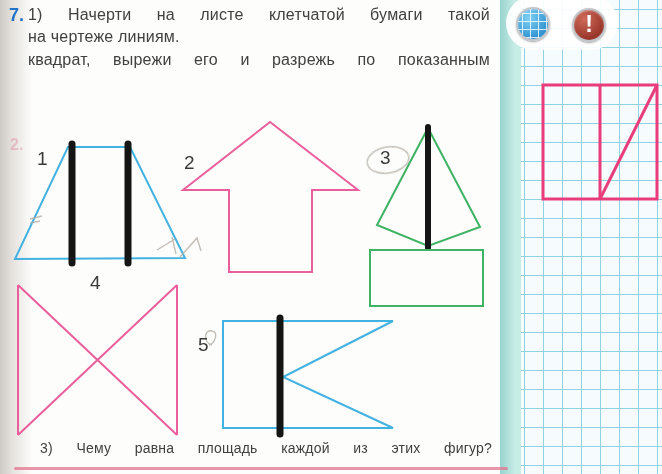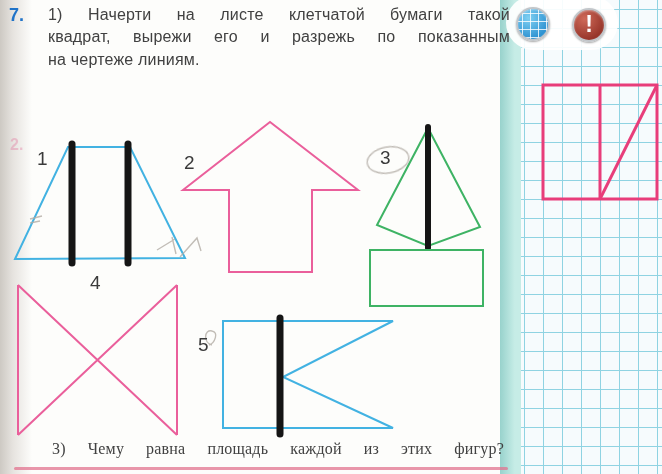--- a/index.html
+++ b/index.html
@@ -17,28 +17,28 @@
   }
   .showthrough{
     position:absolute;left:10px;top:136px;font-size:16px;font-weight:bold;
     color:#e05a8c;opacity:.3;z-index:2;
   }
   .tasknum{
     position:absolute;left:9px;top:5px;font-size:18px;font-weight:bold;
     color:#2073c8;z-index:3;
   }
   .text-block{
-    position:absolute;left:48px;top:4px;width:462px;z-index:3;
+    position:absolute;left:28px;top:4px;width:462px;z-index:3;
     font-size:16px;line-height:22.3px;letter-spacing:.2px;
   }
   .line{text-align:justify;text-align-last:justify;}
   .line.no-just{text-align-last:left;}
   .bottom-line{
-    position:absolute;left:52px;top:440px;width:452px;z-index:3;
-    font-size:16px;letter-spacing:.2px;text-align:justify;text-align-last:justify;font-family:Liberation Serif, serif;
+    position:absolute;left:40px;top:440px;width:452px;z-index:3;
+    font-size:14px;letter-spacing:.2px;text-align:justify;text-align-last:justify;
   }
   .pink-rule{
     position:absolute;left:14px;top:467px;width:494px;height:3px;
     background:#e2738f;opacity:.75;border-radius:2px;z-index:3;
   }
   
   .fig-label{
     position:absolute;font-size:19px;color:#3a3a3a;z-index:4;
   }
   .lbl1{left:37px;top:148px;}
@@ -90,22 +90,22 @@
 </head>
 <body>
 
 <div class="gutter"></div>
 <span class="showthrough">2.</span>
 
 <span class="tasknum">7.</span>
 
 <div class="text-block">
   <div class="line">1) Начерти на листе клетчатой бумаги такой</div>
+  <div class="line no-just">на чертеже линиям.</div>
   <div class="line">квадрат, вырежи его и разрежь по показанным</div>
-  <div class="line no-just">на чертеже линиям.</div>
 </div>
 
 <div class="sidebar">
   <div class="strip"></div>
   <div class="gridpaper"></div>
   <div class="halo"></div>
   <div class="icon blue"></div>
   <div class="icon red">
     <span class="glyph">!</span>
   </div>

